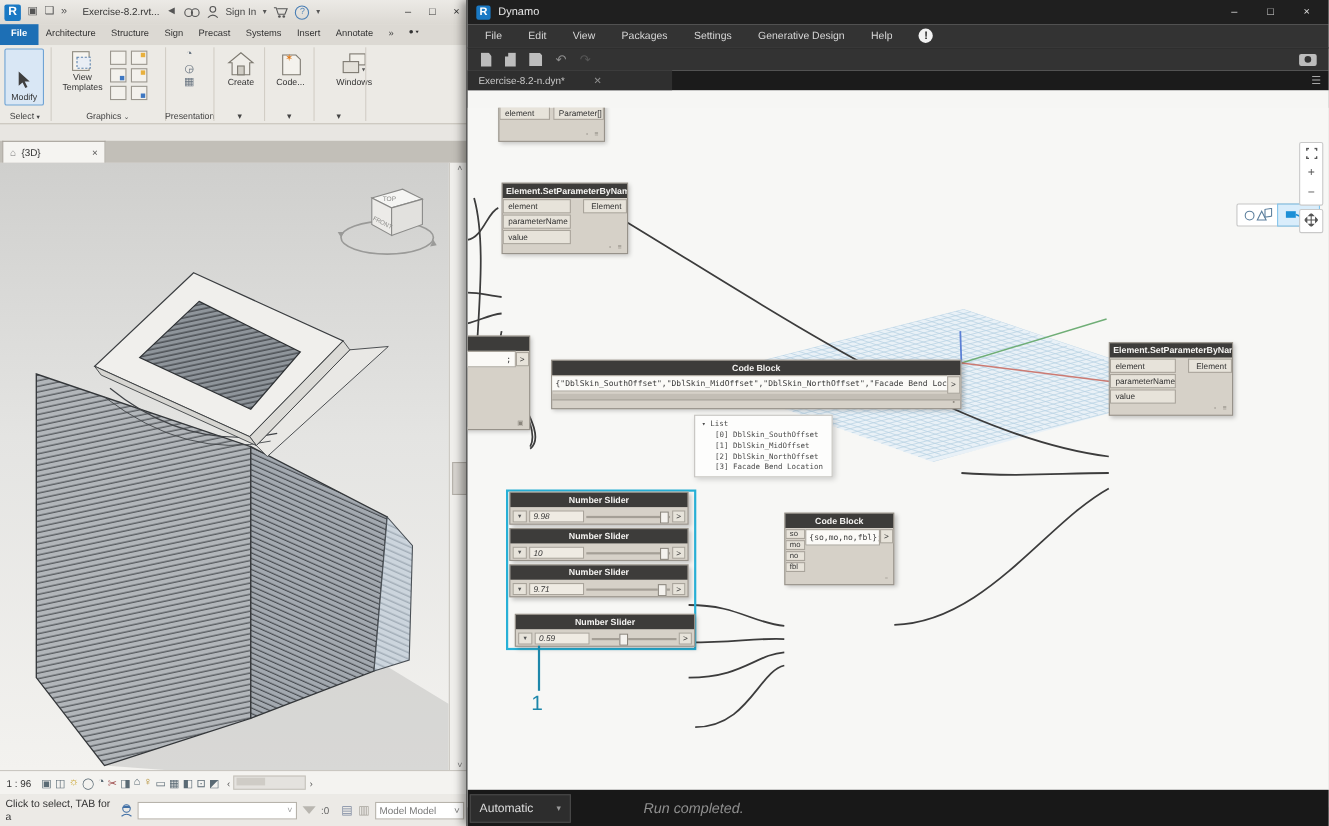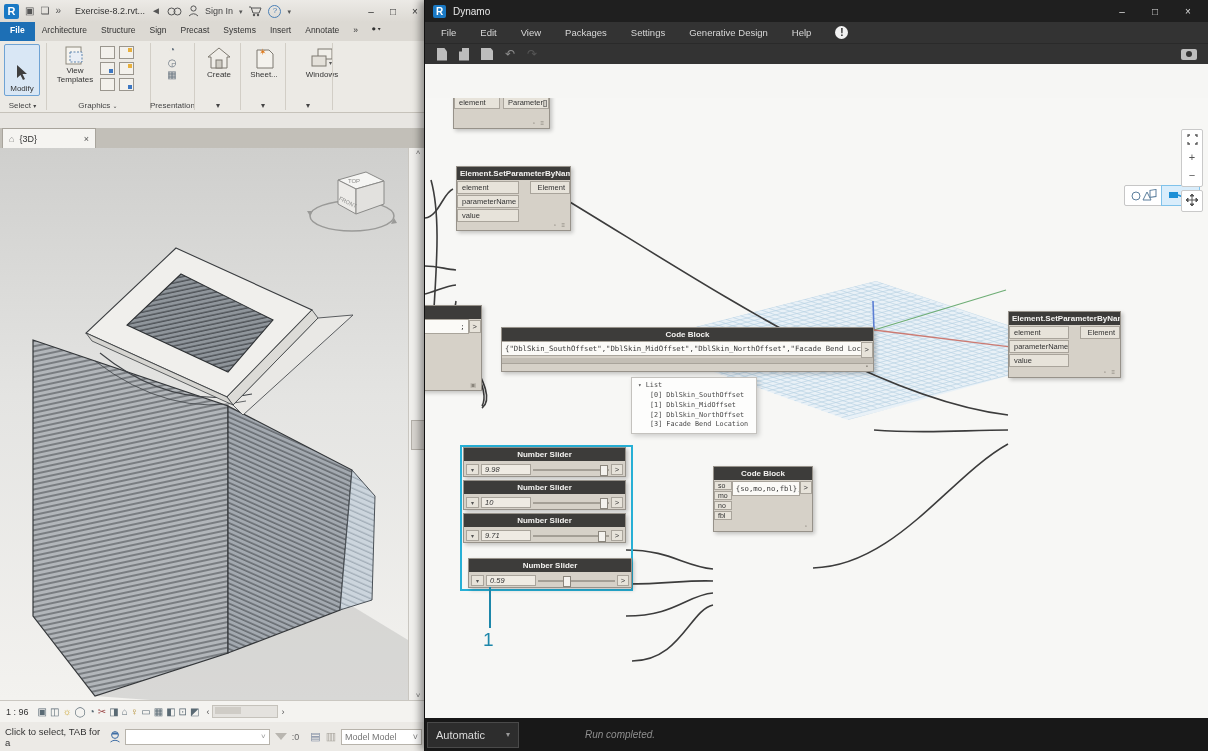--- a/index.html
+++ b/index.html
@@ -95,21 +95,21 @@
   .vt-seg{flex:1;display:flex;align-items:center;justify-content:center;gap:2px;}
   .vt-seg.active{background:#d9edfb;outline:1px solid #7fc2ea;}
   .zoomctl{position:absolute;left:756px;width:20px;background:#fff;border:1px solid #c9c9c9;border-radius:2px;
     display:flex;flex-direction:column;align-items:center;color:#555;}
   .zbtn{height:18px;display:flex;align-items:center;justify-content:center;font-size:11px;width:100%;}
   .callout-line{position:absolute;width:2px;background:#1d87aa;}
   .callout-num{position:absolute;color:#1d87aa;font-size:19px;}
   .dy-runbar{position:absolute;left:0;top:718px;width:100%;height:33px;background:#181818;display:flex;align-items:center;}
   .runmode{margin-left:2px;width:92px;height:26px;background:#2d2d2d;border:1px solid #4a4a4a;color:#dcdcdc;font-size:11px;
     display:flex;align-items:center;justify-content:space-between;padding:0 8px;box-sizing:border-box;}
-  .runstatus{margin-left:66px;color:#8f8f8f;font-size:10px;font-style:italic;}
+  .runstatus{margin-left:66px;color:#8f8f8f;font-size:13px;font-style:italic;}
 </style>
 </head>
 <body>
 
 <div id="screen">
 
   <section id="revit">
     <div class="rv-titlebar">
       <span class="rv-logo">R</span>
       <span class="ti">▣</span>
@@ -201,21 +201,21 @@
           </svg>
         <span>Create</span>
       </div>
       <div class="panel-label" style="left:196px;width:44px;">▾</div>
       <div class="panel-sep" style="left:240px;"></div>
       <div class="bigbtn" style="left:244px;top:5px;width:40px;">
         <svg width="24" height="24" viewBox="0 0 24 24">
           <polygon points="5,4 17,4 21,8 21,22 5,22" fill="#f4f2ed" stroke="#7d7970"></polygon>
           <text x="7" y="9" font-size="9" fill="#e07818">✶</text>
           </svg>
-        <span>Sheet...</span>
+        <span>Code...</span>
       </div>
       <div class="panel-label" style="left:242px;width:42px;">▾</div>
       <div class="panel-sep" style="left:285px;"></div>
       <div class="bigbtn" style="left:300px;top:5px;width:44px;">
         <svg width="26" height="24" viewBox="0 0 26 24">
           <rect x="9" y="3" width="14" height="10" fill="#f1efe9" stroke="#7d7970"></rect>
           <rect x="3" y="10" width="14" height="10" fill="#e4e1da" stroke="#7d7970"></rect>
           <path d="M20 16l3 0-1.5 3z" fill="#555"></path>
           </svg>
         <span>Windows</span>
@@ -345,20 +345,27 @@
       <span>Help</span>
       <span class="notif">!</span>
     </div>
     <div class="dy-toolbar">
       <span class="tb-page"></span>
       <span class="tb-page" style="clip-path:polygon(0 30%,30% 30%,30% 0,100% 0,100% 100%,0 100%);"></span>
       <span class="tb-floppy"></span>
       <span style="color:#8d8d8d;">↶</span>
       <span style="color:#565656;">↷</span>
       <span class="tb-cam"></span>
+    </div>
+    <div class="dy-tabbar">
+      <div class="dy-tab">
+        <span>Exercise-8.2-n.dyn*</span>
+        <span style="color:#8f8f8f;">✕</span>
+      </div>
+      <span style="margin-left:auto;margin-right:8px;color:#a8a8a8;font-size:10px;">☰</span>
     </div>
 
     <div class="dy-canvas">
 
       <svg class="layer" width="784" height="636">
         <defs>
             <clipPath id="planeclip">
               <polygon points="208,245 451,183 666,255 423,322"></polygon>
             </clipPath>
           </defs>

